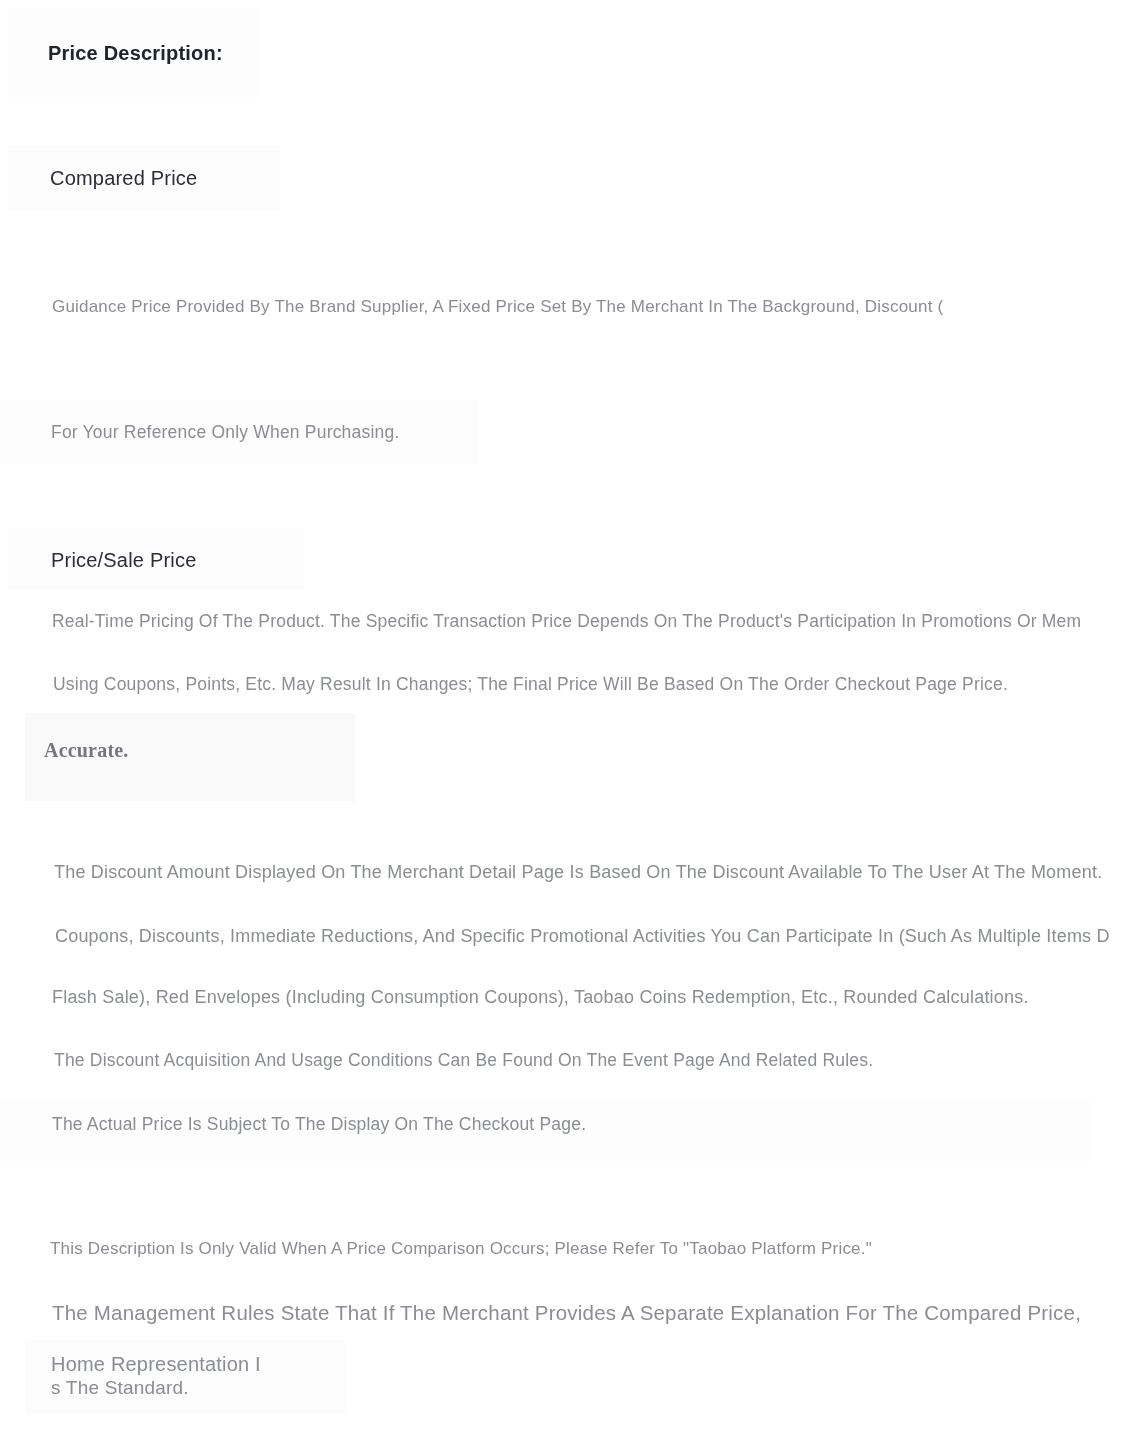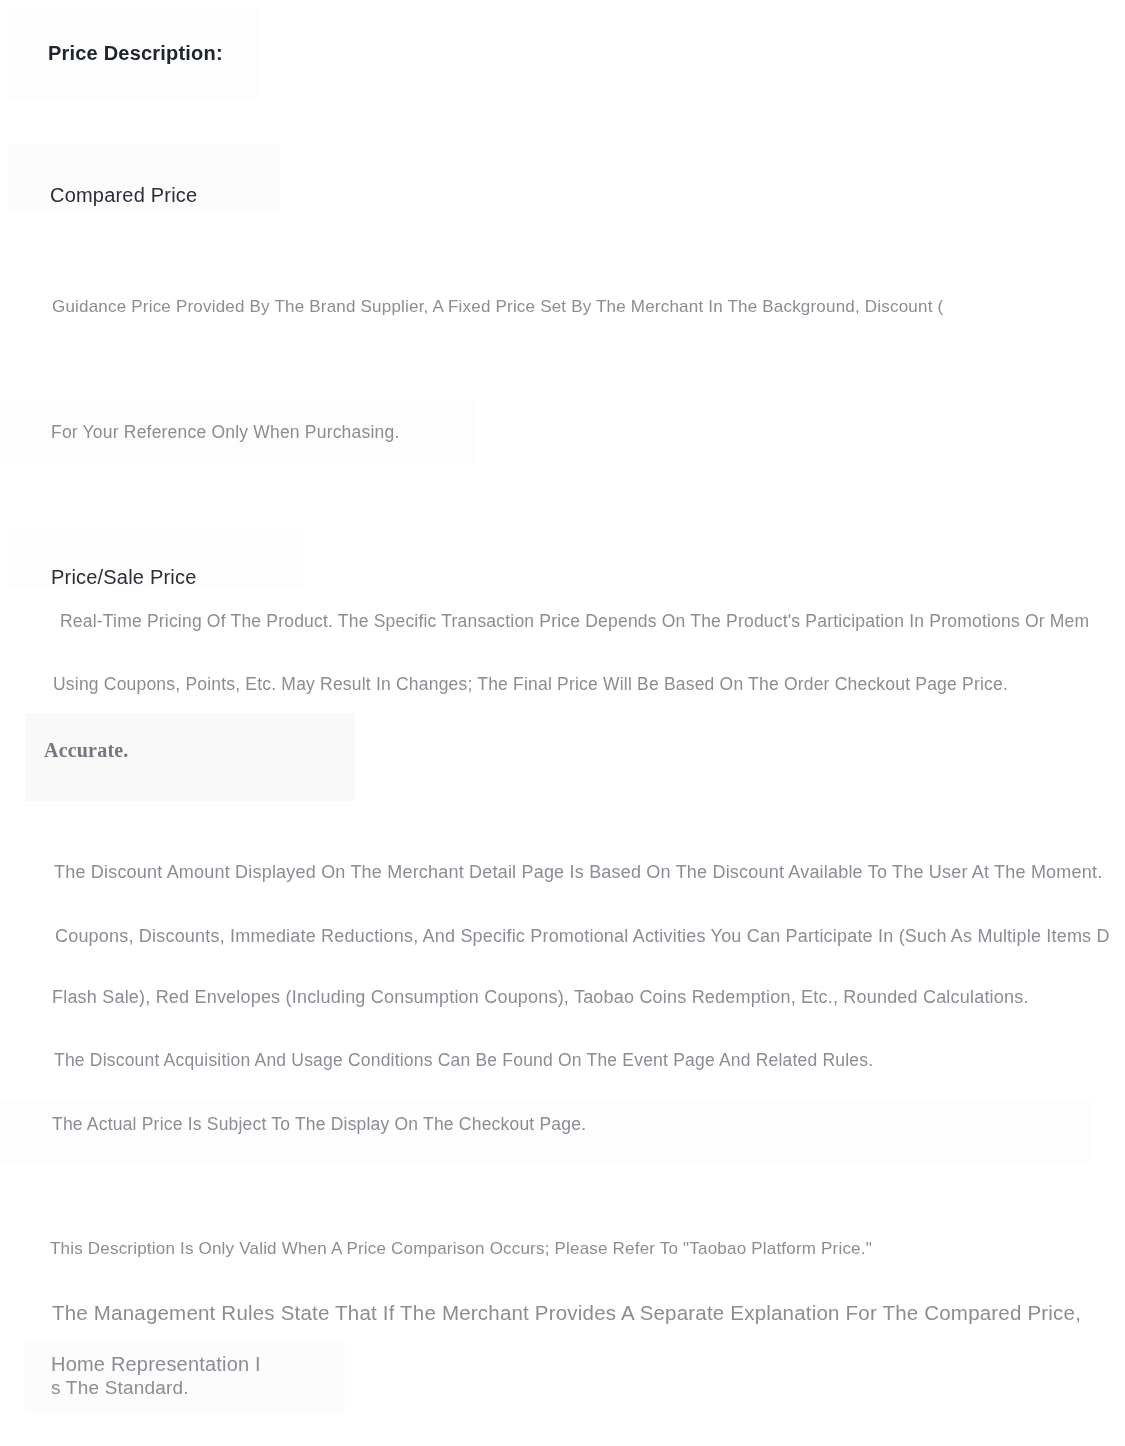--- a/index.html
+++ b/index.html
@@ -10,21 +10,21 @@
     overflow:hidden;
     font-family:"Liberation Sans", sans-serif;
   }
   .overlay-box{position:absolute;pointer-events:none;}
   .ln{
     position:absolute;
     white-space:nowrap;
     color:#8a8d93;
     letter-spacing:0.2px;
   }
-  .ln-dark{color:#2b2e38;margin-top:17px;}
+  .ln-dark{color:#2b2e38;}
   .ln-title{color:#20242f;font-weight:700;}
   .ln-em{color:#74777f;font-weight:700;font-family:Liberation Serif, serif;}
   .fs-lg{font-size:20.5px;}
   .fs-h{font-size:20px;}
   .fs-md{font-size:18px;}
   .fs-sm{font-size:17.5px;}
   .fs-xs{font-size:17px;}
 </style>
 </head>
 <body>
@@ -40,21 +40,21 @@
   <div class="overlay-box" style="left:0px;top:1100px;width:1092px;height:62px;background:#fdfdfd;"></div>
   <div class="overlay-box" style="left:25px;top:1340px;width:320px;height:74px;background:#fcfcfd;"></div>
 
   <div class="ln ln-title fs-h" style="left:48px;top:42px;">Price Description:</div>
 
   <div class="ln ln-dark fs-h" style="left:50px;top:167px;">Compared Price</div>
   <div class="ln fs-xs" style="left:52px;top:297px;">Guidance Price Provided By The Brand Supplier, A Fixed Price Set By The Merchant In The Background, Discount (</div>
   <div class="ln fs-sm" style="left:51px;top:422px;">For Your Reference Only When Purchasing.</div>
 
   <div class="ln ln-dark fs-h" style="left:51px;top:549px;">Price/Sale Price</div>
-  <div class="ln fs-sm" style="left:52px;top:611px;margin-left:8px;">Real-Time Pricing Of The Product. The Specific Transaction Price Depends On The Product's Participation In Promotions Or Mem</div>
+  <div class="ln fs-sm" style="left:52px;top:611px;">Real-Time Pricing Of The Product. The Specific Transaction Price Depends On The Product's Participation In Promotions Or Mem</div>
   <div class="ln fs-sm" style="left:53px;top:674px;">Using Coupons, Points, Etc. May Result In Changes; The Final Price Will Be Based On The Order Checkout Page Price.</div>
   <div class="ln ln-em fs-h" style="left:44px;top:739px;">Accurate.</div>
 
   <div class="ln fs-md" style="left:55px;top:926px;">Coupons, Discounts, Immediate Reductions, And Specific Promotional Activities You Can Participate In (Such As Multiple Items D</div>
   <div class="ln fs-md" style="left:54px;top:862px;">The Discount Amount Displayed On The Merchant Detail Page Is Based On The Discount Available To The User At The Moment.</div>
   <div class="ln fs-md" style="left:52px;top:987px;">Flash Sale), Red Envelopes (Including Consumption Coupons), Taobao Coins Redemption, Etc., Rounded Calculations.</div>
   <div class="ln fs-sm" style="left:54px;top:1050px;">The Discount Acquisition And Usage Conditions Can Be Found On The Event Page And Related Rules.</div>
   <div class="ln fs-xs" style="left:50px;top:1239px;">This Description Is Only Valid When A Price Comparison Occurs; Please Refer To "Taobao Platform Price."</div>
 
   <div class="ln fs-sm" style="left:52px;top:1114px;">The Actual Price Is Subject To The Display On The Checkout Page.</div>

